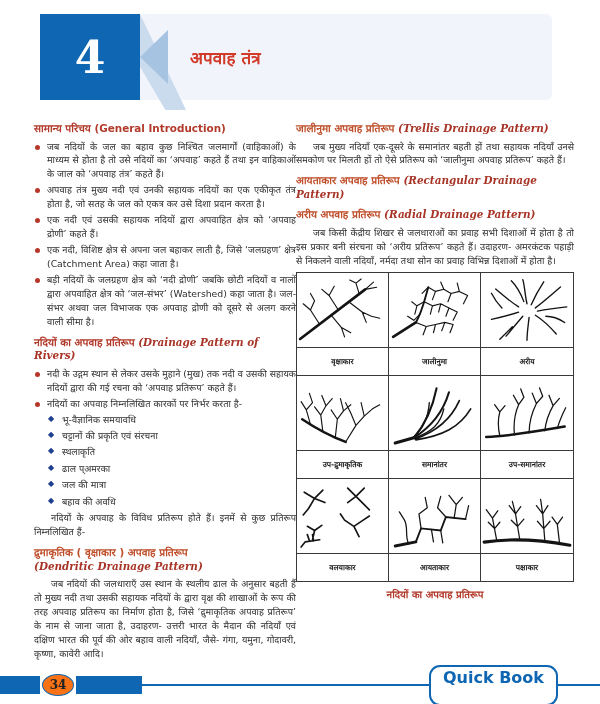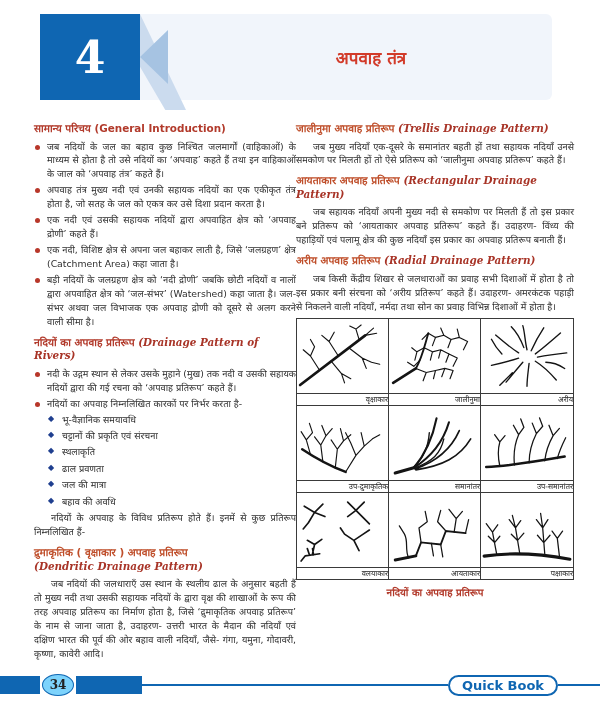--- a/index.html
+++ b/index.html
@@ -28,21 +28,21 @@
     background:#cbdbee; clip-path:polygon(0 0, 100% 100%, 55% 100%, 0 55%);
     z-index:2;
   }
   .ribbon-b {
     position:absolute; left:100px; top:16px; width:28px; height:54px;
     background:#a6c3e2; clip-path:polygon(100% 0, 0 50%, 100% 100%);
     z-index:2;
   }
   .header-titles {
     position:absolute; left:150px; right:0; top:0; height:86px;
-    display:flex; flex-direction:column; align-items:center; justify-content:center;
+    display:flex; flex-direction:column; align-items:flex-start; justify-content:center;
     gap:4px;
   }
   .title-hi { color:#d23b2a; font-size:17px; font-weight:bold; }
   .title-en { color:#17376e; font-size:14.5px; font-weight:bold; }
 
   
   .cols {
     position:absolute; left:34px; right:26px; top:122px;
     display:flex; 
   }
@@ -79,46 +79,46 @@
   figure.patterns { margin-top:4px; }
   .fig-grid {
     display:grid; grid-template-columns:repeat(3,1fr);
     border:1.4px solid #3a3a3a; background:#fff;
   }
   .fig-cell { border-right:1px solid #3a3a3a; border-bottom:1px solid #3a3a3a; display:flex; flex-direction:column; }
   .fig-cell:nth-child(3n) { border-right:none; }
   .fig-cell:nth-child(n+7) { border-bottom:none; }
   .fig-cell svg { display:block; width:100%; height:74px; }
   .cell-label {
-    border-top:1px solid #3a3a3a; text-align:right; font-size:7.5px;
-    font-weight:normal; color:#1c1c1c; padding:1px 0; line-height:1.2;
+    border-top:1px solid #3a3a3a; text-align:center; font-size:7.5px;
+    font-weight:bold; color:#1c1c1c; padding:9px 0; line-height:1.2;
   }
   figcaption.fig-cap {
     text-align:center; color:#b23a2b; font-weight:bold; font-size:10px;
     margin-top:5px;
   }
 
   
   .page-footer {
     position:absolute; left:0; right:0; bottom:8px; height:22px;
     display:flex; align-items:center;
   }
   .foot-bar { height:18px; background:#0f66b2; }
   .foot-bar.b1 { width:40px; }
   .foot-bar.b2 { width:66px; }
   .page-num {
     width:32px; height:22px; border:1.6px solid #0f66b2; border-radius:50%;
-    background:#7dd3fc; display:flex; align-items:center; justify-content:center;
+    background:#f97316; display:flex; align-items:center; justify-content:center;
     font-family:"DejaVu Serif", serif; font-weight:bold; font-size:12px; color:#222;
     margin:4px 2px; z-index:2;
   }
   .foot-rule { flex:1; height:2px; background:#0f66b2; }
   .qb-badge {
     border:2px solid #0f66b2; border-radius:11px; background:#fff;
-    color:#0f66b2; font-weight:bold; font-size:13px; padding:1px 12px 1px 12px;
+    color:#0f66b2; font-weight:bold; font-size:16px; padding:1px 12px 17px 12px;
     white-space:nowrap;
   }
   .foot-stub { width:42px; height:2px; background:#0f66b2; }
 </style>
 </head>
 <body>
 
 <div class="page">
 
   <header class="chapter-header">
@@ -146,36 +146,35 @@
 
       <h2 class="sec"><span>नदियों का अपवाह प्रतिरूप</span> <em>(Drainage Pattern of Rivers)</em></h2>
       <ul class="red-bullets">
         <li>नदी के उद्गम स्थान से लेकर उसके मुहाने (मुख) तक नदी व उसकी सहायक नदियों द्वारा की गई रचना को ‘अपवाह प्रतिरूप’ कहते हैं।</li>
         <li>नदियों का अपवाह निम्नलिखित कारकों पर निर्भर करता है-</li>
       </ul>
       <ul class="diamonds">
         <li>भू-वैज्ञानिक समयावधि</li>
         <li>चट्टानों की प्रकृति एवं संरचना</li>
         <li>स्थलाकृति</li>
-        <li>ढाल प्रवणता</li>
+        <li>ढाल प्अमरका</li>
         <li>जल की मात्रा</li>
         <li>बहाव की अवधि</li>
       </ul>
       <p class="indent">नदियों के अपवाह के विविध प्रतिरूप होते हैं। इनमें से कुछ प्रतिरूप निम्नलिखित हैं-</p>
 
       <h2 class="sec sub"><span>द्रुमाकृतिक ( वृक्षाकार ) अपवाह प्रतिरूप</span><br><em>(Dendritic Drainage Pattern)</em></h2>
       <p class="indent">जब नदियों की जलधाराएँ उस स्थान के स्थलीय ढाल के अनुसार बहती हैं तो मुख्य नदी तथा उसकी सहायक नदियों के द्वारा वृक्ष की शाखाओं के रूप की तरह अपवाह प्रतिरूप का निर्माण होता है, जिसे ‘द्रुमाकृतिक अपवाह प्रतिरूप’ के नाम से जाना जाता है, उदाहरण- उत्तरी भारत के मैदान की नदियाँ एवं दक्षिण भारत की पूर्व की ओर बहाव वाली नदियाँ, जैसे- गंगा, यमुना, गोदावरी, कृष्णा, कावेरी आदि।</p>
     </section>
 
     <section class="col right">
       <h2 class="sec sub"><span>जालीनुमा अपवाह प्रतिरूप</span> <em>(Trellis Drainage Pattern)</em></h2>
       <p class="indent">जब मुख्य नदियाँ एक-दूसरे के समानांतर बहती हों तथा सहायक नदियाँ उनसे समकोण पर मिलती हों तो ऐसे प्रतिरूप को ‘जालीनुमा अपवाह प्रतिरूप’ कहते हैं।</p>
 
       <h2 class="sec sub"><span>आयताकार अपवाह प्रतिरूप</span> <em>(Rectangular Drainage Pattern)</em></h2>
-      <p class="indent">जब सहायक नदियाँ अपनी मुख्य नदी से समकोण पर मिलती हैं तो इस प्रकार बने प्रतिरूप को ‘आयताकार अपवाह प्रतिरूप’ कहते हैं। उदाहरण- विंध्य की पहाड़ियों एवं पलामू क्षेत्र की कुछ नदियाँ इस प्रकार का अपवाह प्रतिरूप बनाती हैं।</p>
 
       <h2 class="sec sub"><span>अरीय अपवाह प्रतिरूप</span> <em>(Radial Drainage Pattern)</em></h2>
       <p class="indent">जब किसी केंद्रीय शिखर से जलधाराओं का प्रवाह सभी दिशाओं में होता है तो इस प्रकार बनी संरचना को ‘अरीय प्रतिरूप’ कहते हैं। उदाहरण- अमरकंटक पहाड़ी से निकलने वाली नदियाँ, नर्मदा तथा सोन का प्रवाह विभिन्न दिशाओं में होता है।</p>
 
       <figure class="patterns">
         <div class="fig-grid">
 
           <div class="fig-cell">
             <svg viewBox="0 0 88 64" fill="none" stroke="#141414" stroke-linecap="round">
               <path stroke-width="2.6" d="M3,60 L66,12"></path>

